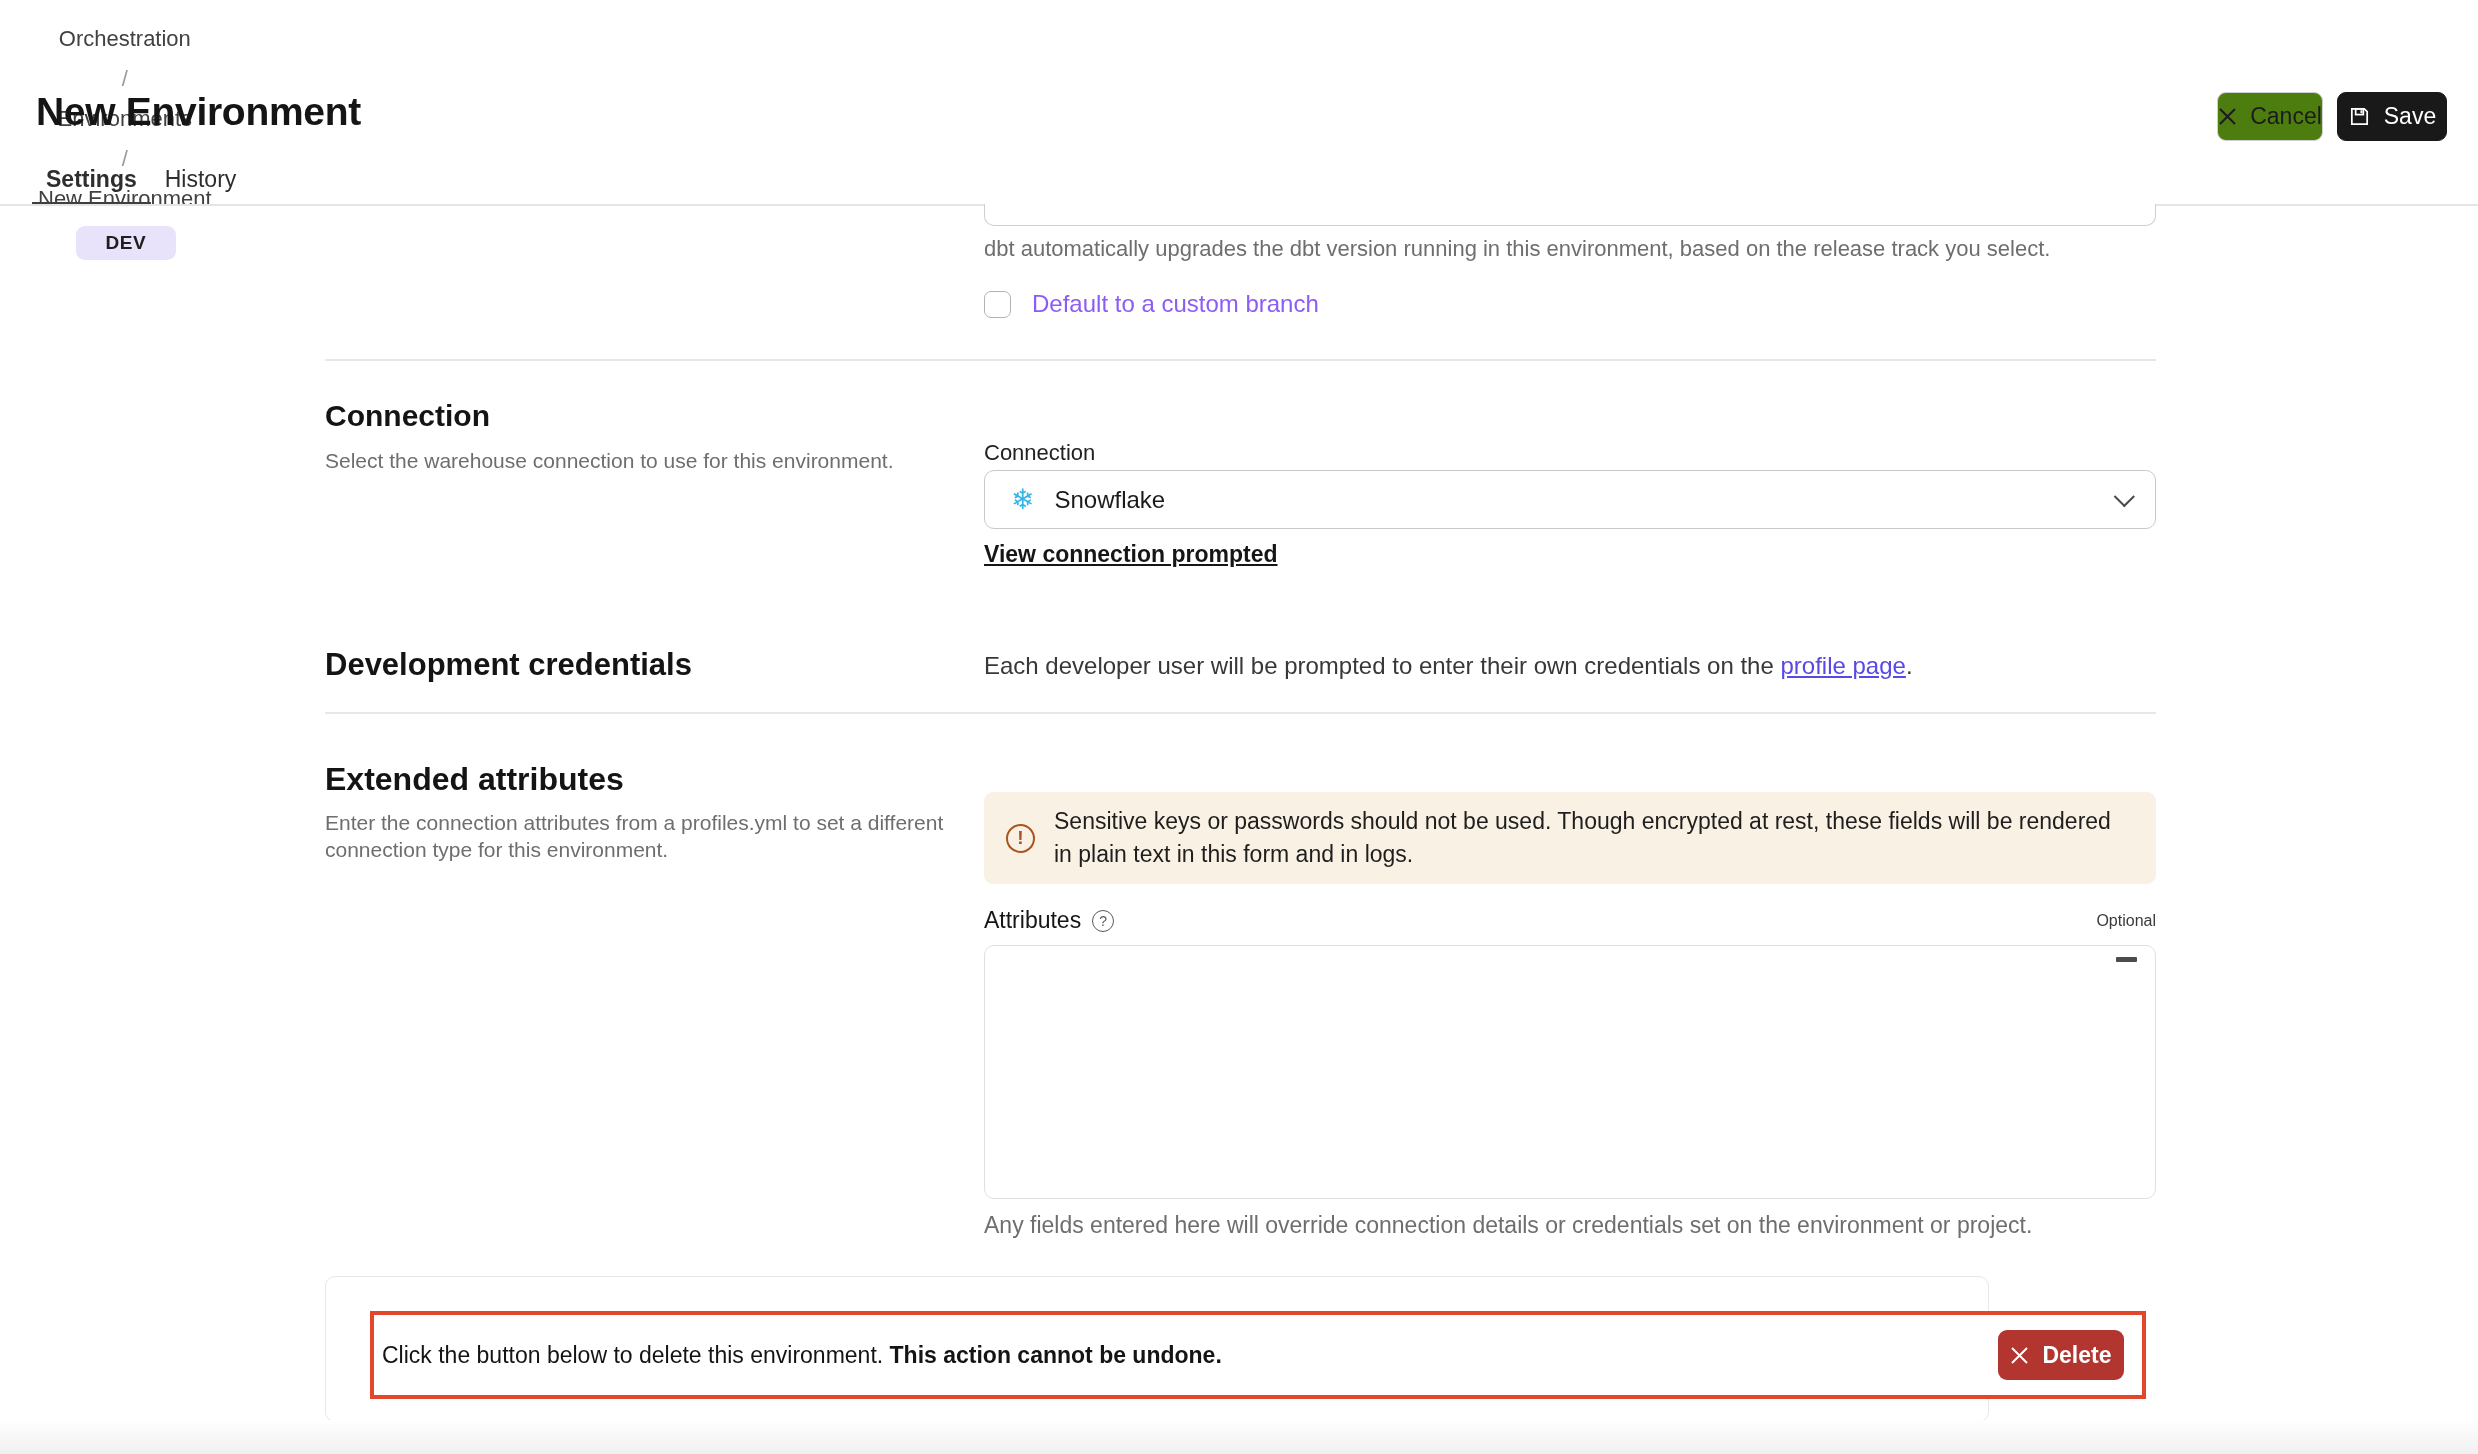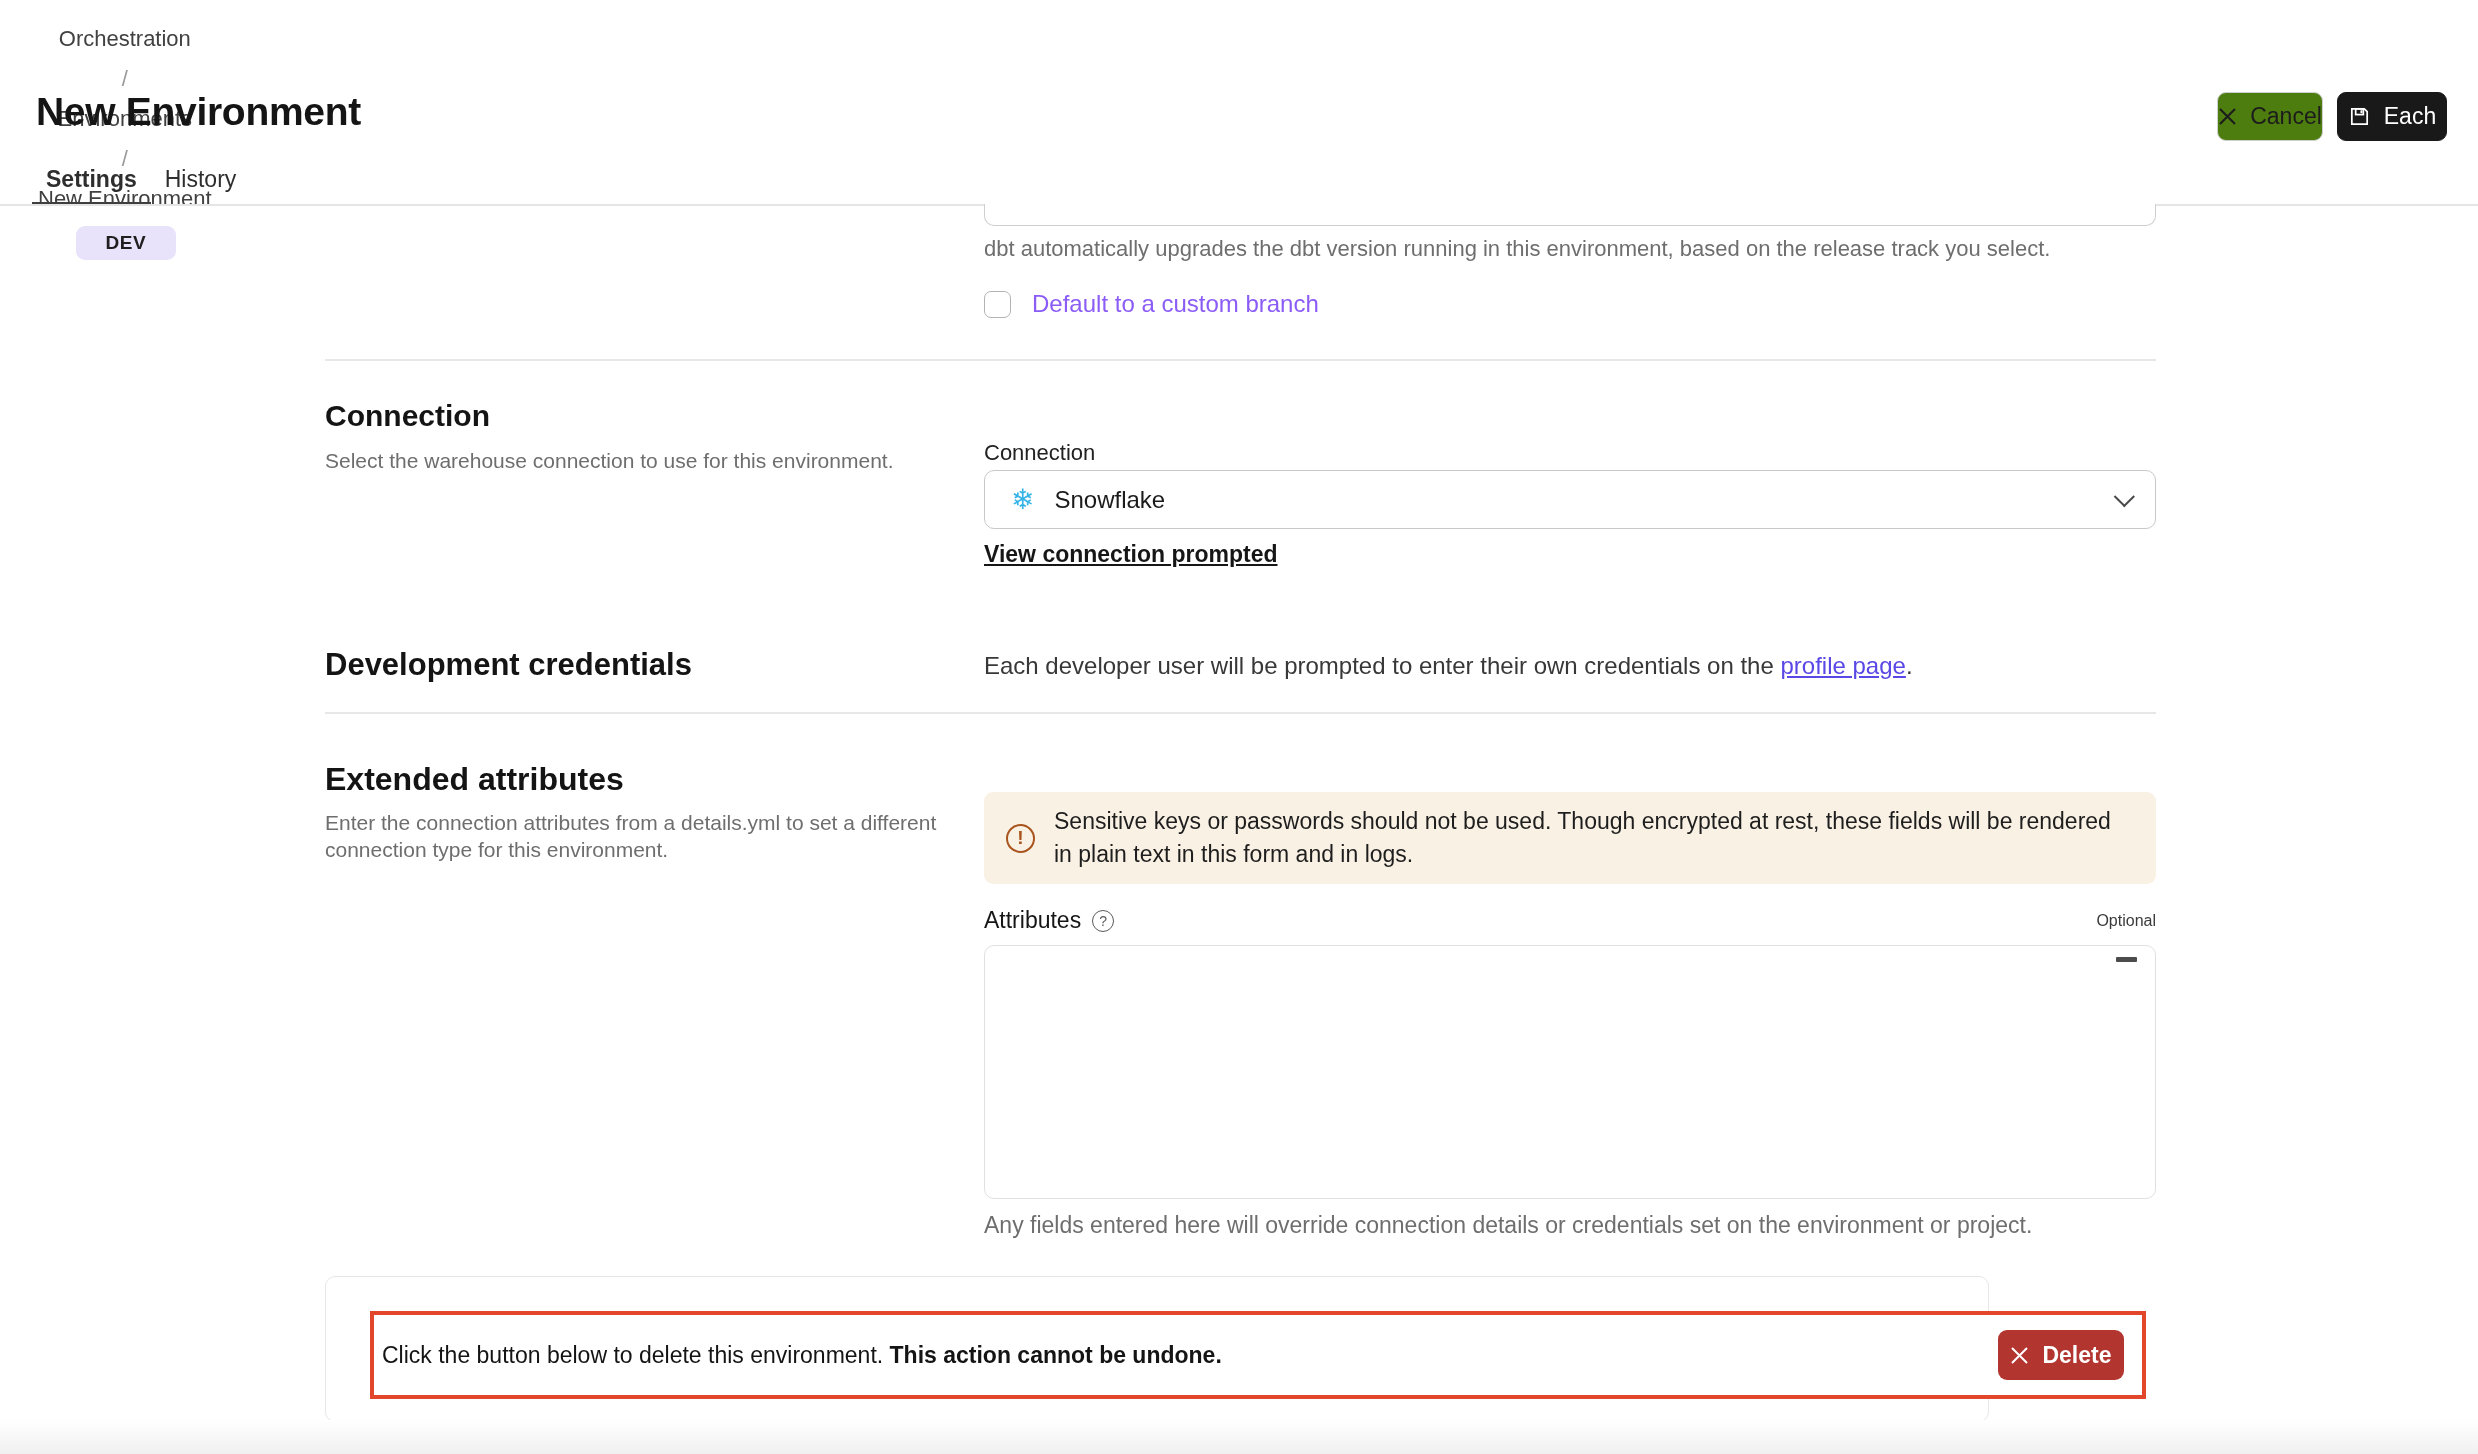--- a/index.html
+++ b/index.html
@@ -105,21 +105,21 @@
       </svg>
     <span>Cancel</span>
   </div>
 
   <div class="btn btn-save">
     <svg width="23" height="23" viewBox="0 0 24 24" fill="none" stroke="#ffffff" stroke-width="1.8">
       <path d="M4 4 h13 l3 3 v13 h-16 z"></path>
       <rect x="8" y="4" width="8" height="6"></rect>
       <rect x="13" y="5.5" width="2" height="3" fill="#ffffff" stroke="none"></rect>
     </svg>
-    <span>Each</span>
+    <span>Save</span>
   </div>
 
   <div class="tabs">
     <div class="tab active">Settings</div>
     <div class="tab">History</div>
   </div>
   <div class="tabbar-line"></div>
 
   <div class="input-stub"></div>
   <div class="helper helper-version">dbt automatically upgrades the dbt version running in this environment, based on the release track you select.</div>
@@ -141,21 +141,21 @@
     <span class="chevron"></span>
   </div>
   <div class="conn-link">View connection prompted</div>
 
   <div class="section-heading h-devcred">Development credentials</div>
   <div class="devcred-text"><span>Each developer user will be prompted to enter their own credentials on the </span><span class="purple-link">profile page</span><span>.</span></div>
 
   <div class="divider divider-2"></div>
 
   <div class="section-heading h-extattr">Extended attributes</div>
-  <div class="section-desc d-extattr">Enter the connection attributes from a details.yml to set a different connection type for this environment.</div>
+  <div class="section-desc d-extattr">Enter the connection attributes from a profiles.yml to set a different connection type for this environment.</div>
 
   <div class="alert">
     <div class="alert-icon">!</div>
     <div class="alert-text">Sensitive keys or passwords should not be used. Though encrypted at rest, these fields will be rendered in plain text in this form and in logs.</div>
   </div>
 
   <div class="attr-row">
     <div class="attr-label-wrap">
       <span class="attr-label">Attributes</span>
       <span class="help-icon">?</span>

